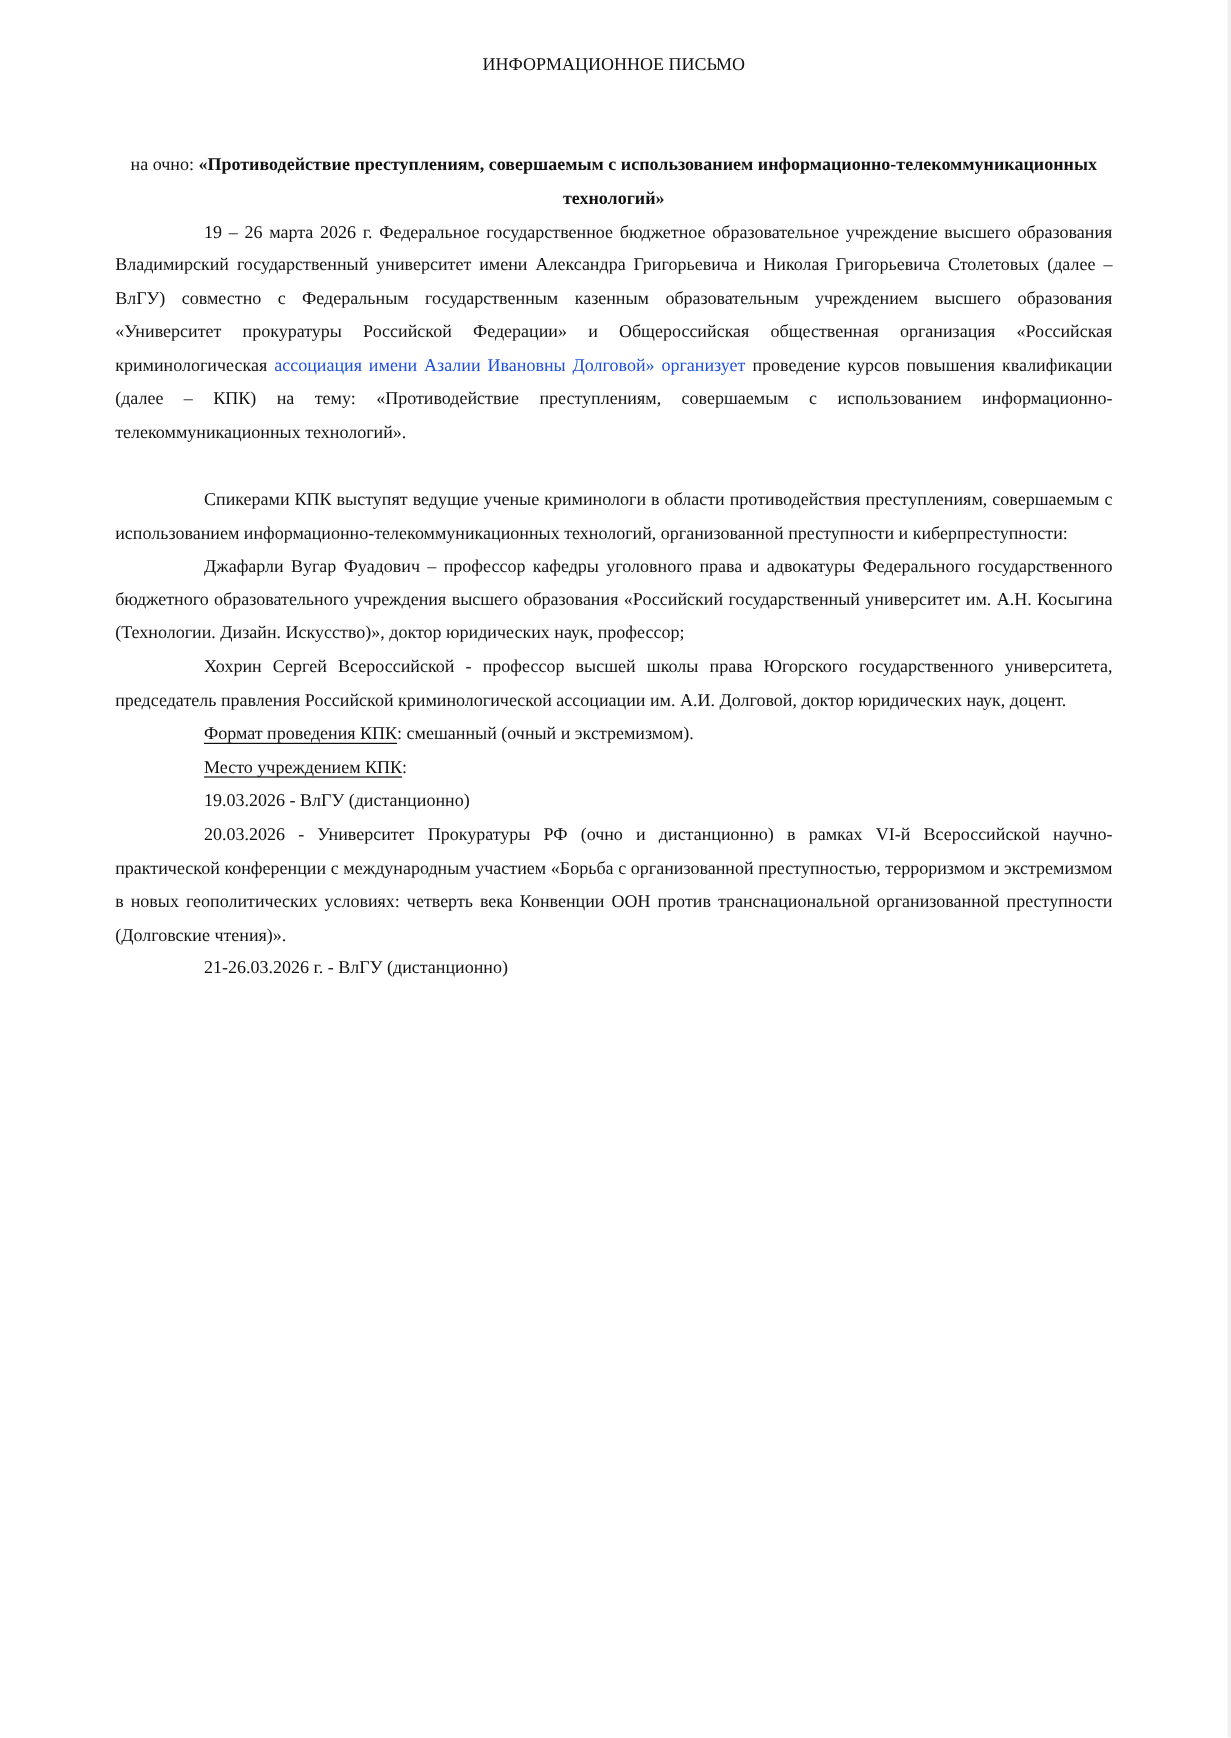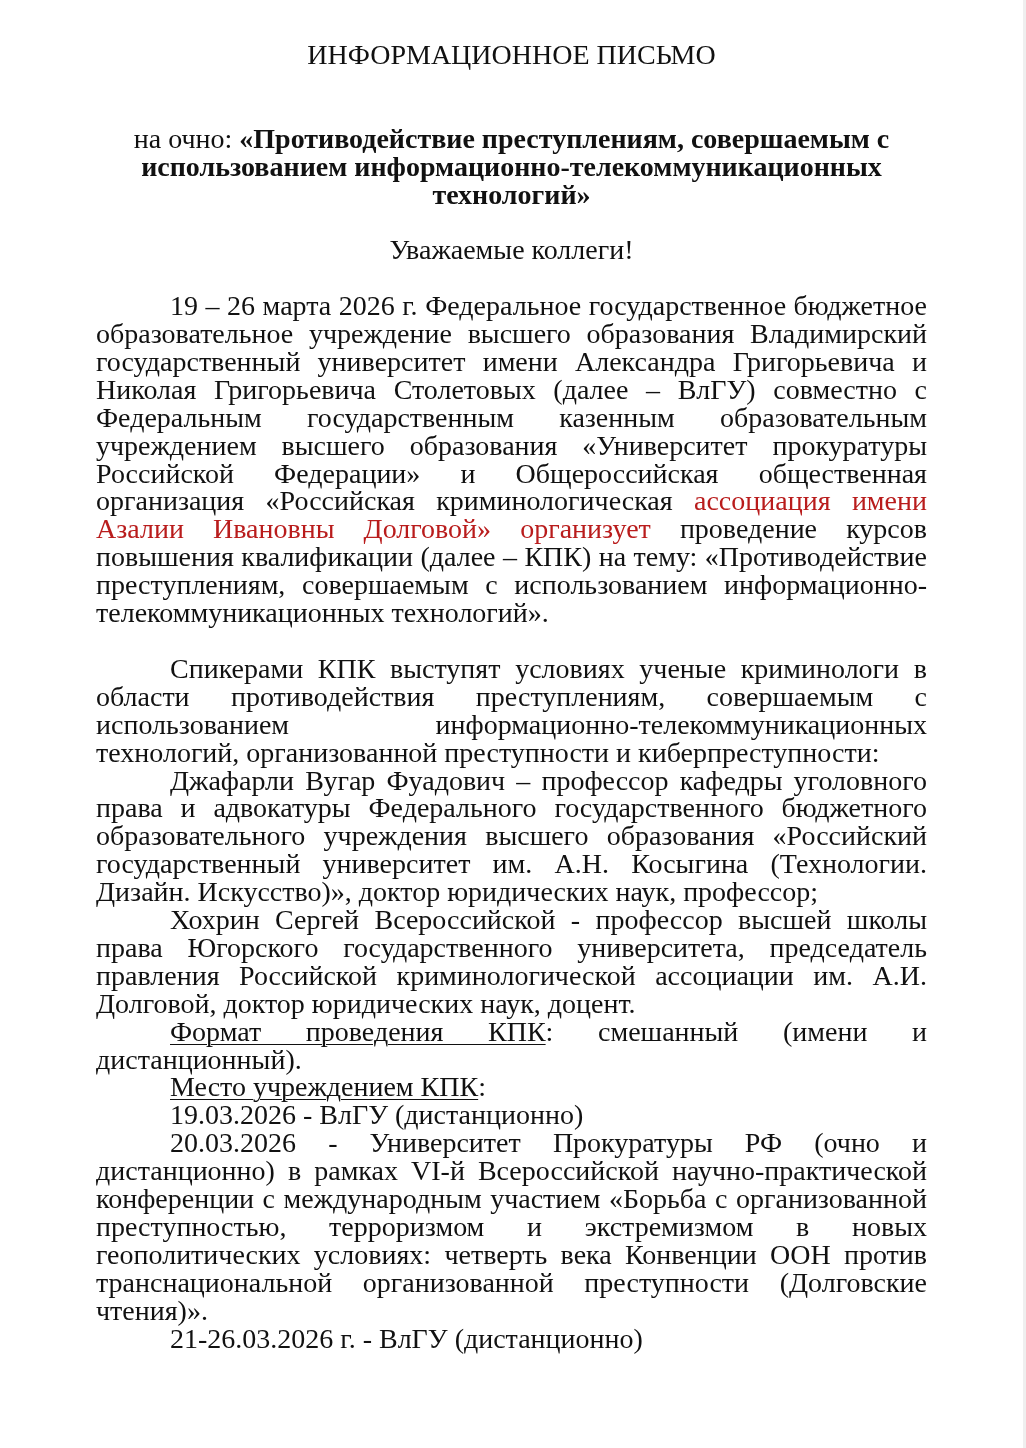--- a/index.html
+++ b/index.html
@@ -20,21 +20,21 @@
       height: 1448px;
       background: #ffffff;
       border-right: 3px solid #efefef;
     }
     .content {
       position: absolute;
       left: 96px;
       top: 41px;
       width: 831px;
       font-family: "Liberation Serif", "DejaVu Serif", serif;
-      font-size: 28px;
+      font-size: 15px;
       line-height: 27.9px;
       color: #111111;
     }
     .center {
       text-align: center;
       text-align-last: center;
     }
     .title {
       margin: 0 0 27.9px 0;
     }
@@ -44,53 +44,52 @@
     .subtitle b { font-weight: bold; }
     .greeting {
       margin: 27.9px 0 27.9px 0;
     }
     p.para {
       margin: 0;
       text-align: justify;
       text-indent: 74px;
     }
     .spacer { height: 27.9px; }
-    .gray { color: #b91c1c; }
+    .gray { color: #1d4ed8; }
     .u { text-decoration: underline; text-underline-offset: 3px; text-decoration-thickness: 1px; }
     .nojust { text-align: left; }
     b { font-weight: normal; }
   </style>
 </head>
 <body>
 
 <div class="page">
   <div class="content">
 
     <div class="center title">ИНФОРМАЦИОННОЕ ПИСЬМО</div>
 
     <div class="center subtitle">
       <br>
       <span>на очно: </span><b>«Противодействие преступлениям, совершаемым с использованием информационно-телекоммуникационных технологий»</b>
     </div>
 
-    <div class="center greeting">Уважаемые коллеги!</div>
 
     <p class="para"><span>19 – 26 марта 2026 г. Федеральное государственное бюджетное образовательное учреждение высшего образования Владимирский государственный университет имени Александра Григорьевича и Николая Григорьевича Столетовых (далее – ВлГУ) совместно с Федеральным государственным казенным образовательным учреждением высшего образования «Университет прокуратуры Российской Федерации» и Общероссийская общественная организация «Российская криминологическая </span><span class="gray">ассоциация имени Азалии Ивановны Долговой» организует</span><span> проведение курсов повышения квалификации (далее – КПК) на тему: «Противодействие преступлениям, совершаемым с использованием информационно-телекоммуникационных технологий».</span></p>
 
 
     <div class="spacer"></div>
 
-    <p class="para">Спикерами КПК выступят условиях ученые криминологи в области противодействия преступлениям, совершаемым с использованием информационно-телекоммуникационных технологий, организованной преступности и киберпреступности:</p>
+    <p class="para">Спикерами КПК выступят ведущие ученые криминологи в области противодействия преступлениям, совершаемым с использованием информационно-телекоммуникационных технологий, организованной преступности и киберпреступности:</p>
 
     <p class="para"><b>Джафарли Вугар Фуадович</b><span> – профессор кафедры уголовного права и адвокатуры Федерального государственного бюджетного образовательного учреждения высшего образования «Российский государственный университет им. А.Н. Косыгина (Технологии. Дизайн. Искусство)», доктор юридических наук, профессор;</span></p>
 
     <p class="para"><b>Хохрин Сергей Всероссийской</b><span> - профессор высшей школы права Югорского государственного университета, председатель правления Российской криминологической ассоциации им. А.И. Долговой, доктор юридических наук, доцент.</span></p>
 
 
-    <p class="para nojust"><span class="u">Формат проведения КПК</span><span>: смешанный (имени и дистанционный).</span></p>
+    <p class="para nojust"><span class="u">Формат проведения КПК</span><span>: смешанный (очный и экстремизмом).</span></p>
 
     <p class="para nojust"><span class="u">Место учреждением КПК</span><span>:</span></p>
 
     <p class="para nojust">19.03.2026 - ВлГУ (дистанционно)</p>
 
     <p class="para">20.03.2026 - Университет Прокуратуры РФ (очно и дистанционно) в рамках VI-й Всероссийской научно-практической конференции с международным участием «Борьба с организованной преступностью, терроризмом и экстремизмом в новых геополитических условиях: четверть века Конвенции ООН против транснациональной организованной преступности (Долговские чтения)».</p>
 
     <p class="para nojust">21-26.03.2026 г. - ВлГУ (дистанционно)</p>
 
 

